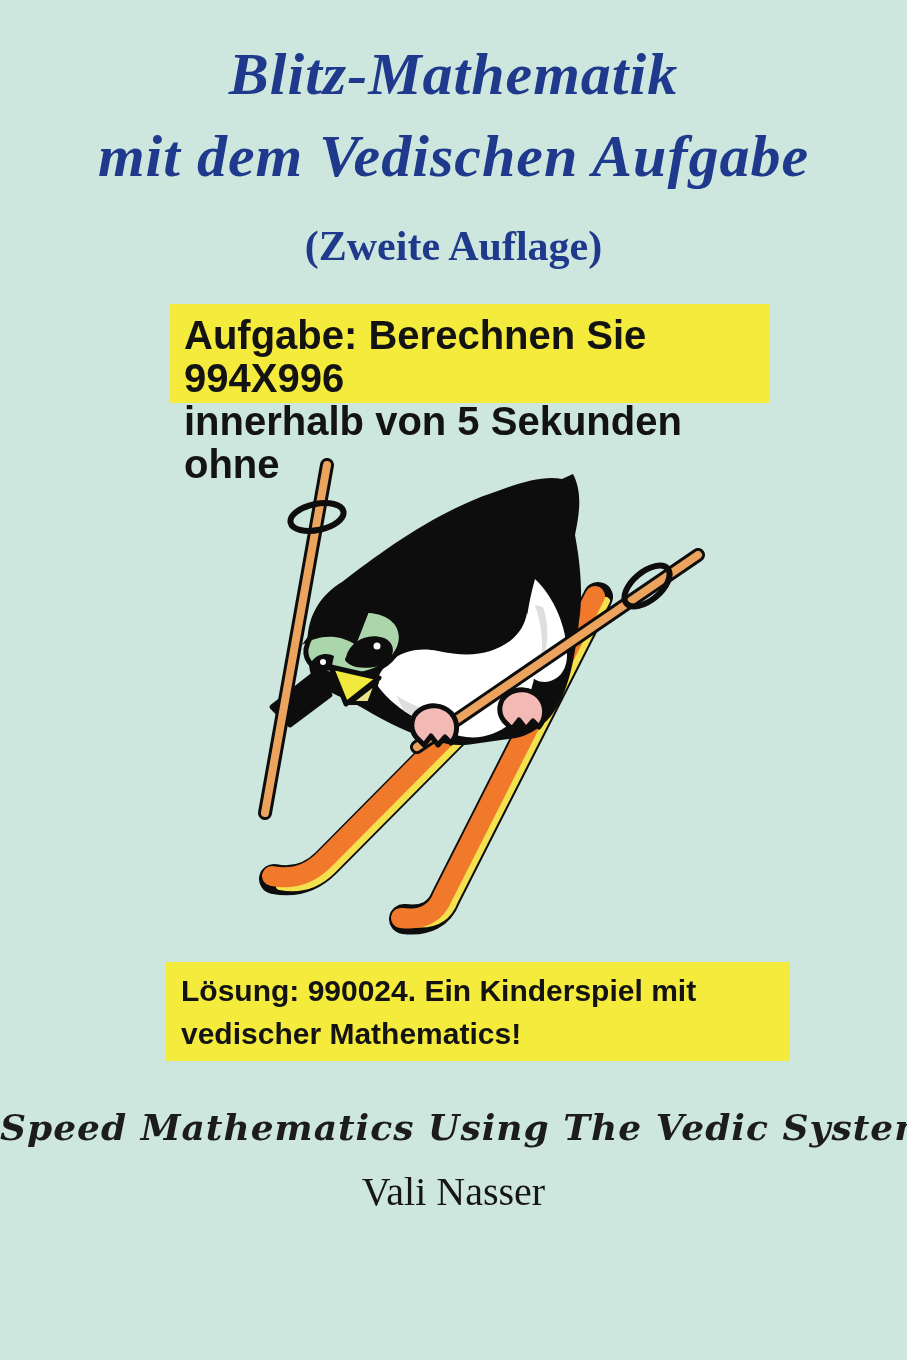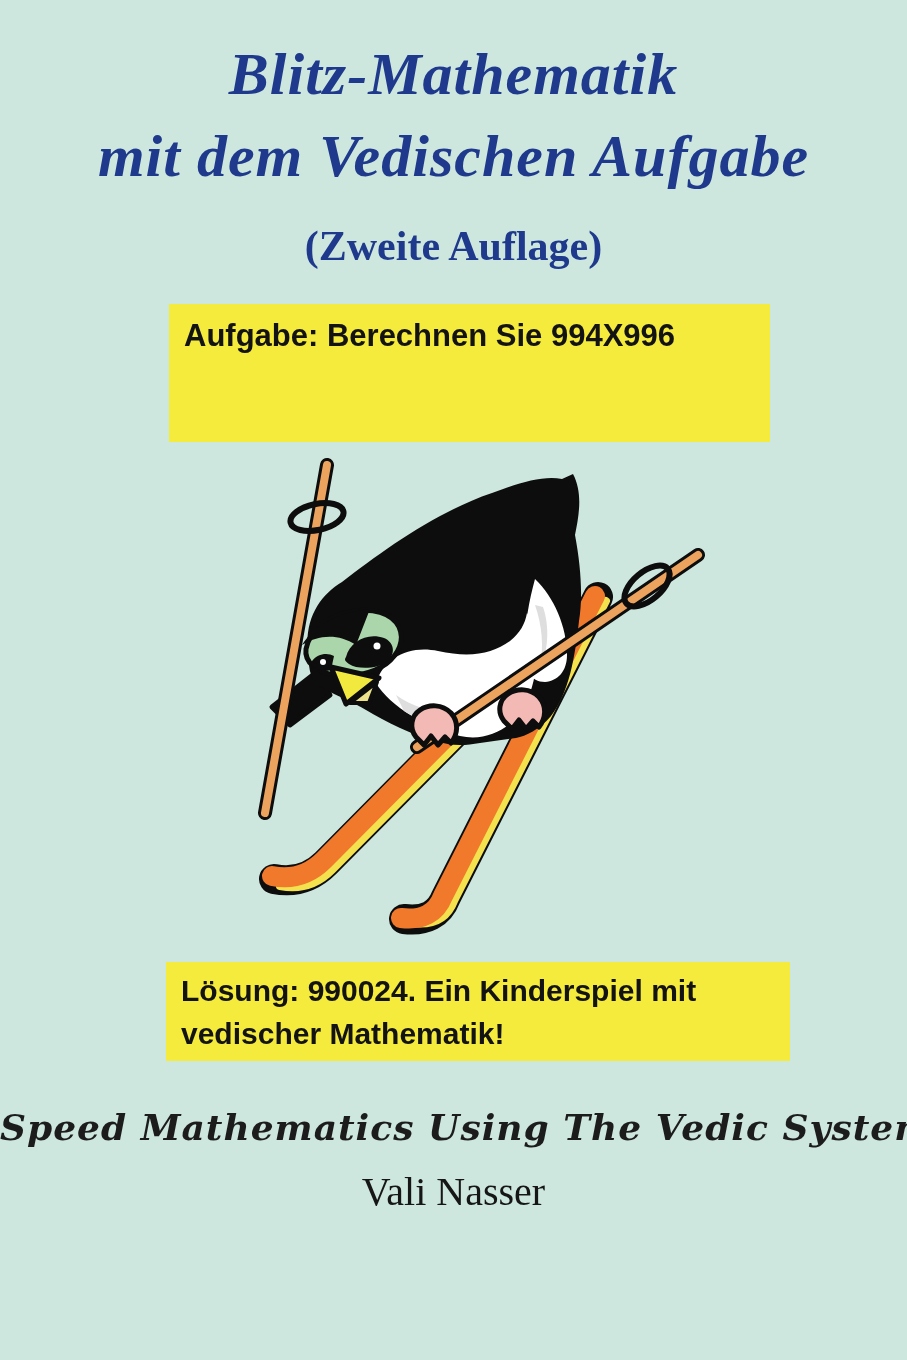--- a/index.html
+++ b/index.html
@@ -23,22 +23,22 @@
   .title2{top:122px;}
   .edition{
     top:222px; font-family:"Liberation Serif", serif; font-weight:700;
     font-size:42px; color:var(--navy);
   }
   .ybox{
     background:var(--yellow); color:var(--txt); box-sizing:border-box;
     font-family:"Liberation Sans", sans-serif; font-weight:700;
   }
   .box1{
-    left:169px; top:304px; width:601px; height:138px;
-    padding:10px 12px 0 15px; font-size:31px; line-height:43px;
+    left:169px; top:304px; width:601px; height:99px;
+    padding:10px 12px 0 15px; font-size:40px; line-height:43px;
   }
   .box2{
     left:166px; top:962px; width:624px; height:99px;
     padding:7px 0 10px 15px; font-size:30px; line-height:43px;
   }
   .penguin-wrap{left:230px; top:455px; width:480px; height:480px;}
   .subtitle{
     top:1106px; font-family:"DejaVu Serif", serif; font-style:italic; font-weight:700;
     font-size:36px; color:#1c1c1c; letter-spacing:1px; white-space:nowrap;
   }
@@ -64,20 +64,21 @@
 
 <div class="cover">
 
   <h1 class="abs center title title1">Blitz-Mathematik</h1>
   <h1 class="abs center title title2">mit dem Vedischen Aufgabe</h1>
 
   <div class="abs center edition">(Zweite Auflage)</div>
 
   <div class="abs ybox box1">
     <div>Aufgabe: Berechnen Sie 994X996</div>
+    <div>innerhalb von 5 Sekunden ohne</div>
   </div>
 
   <div class="abs penguin-wrap">
     <svg viewBox="0 0 480 480" width="480" height="480">
 
       <path class="ink" d="M88,216 L42,252 L60,270 L100,240 Z" stroke="#0d0d0d" stroke-width="5" stroke-linejoin="round"></path>
 
       <g>
         <line x1="97" y1="10" x2="35" y2="358" class="s-ink" stroke-width="14" stroke-linecap="round"></line>
         <line x1="97" y1="10" x2="35" y2="358" class="pole" stroke-width="8" stroke-linecap="round"></line>
@@ -161,20 +162,20 @@
         C181,261 179,273 186,282
         L194,290 L201,281 L208,290 L215,282 L221,288
         C228,279 229,267 221,258
         C212,249 199,249 190,255 Z" stroke="#0d0d0d" stroke-width="5" stroke-linejoin="round"></path>
       <use href="#footF" transform="translate(88,-16)"></use>
     </svg>
   </div>
 
   <div class="abs ybox box2">
     <div>Lösung: 990024. Ein Kinderspiel mit</div>
-    <div>vedischer Mathematik!</div>
+    <div>vedischer Mathematics!</div>
   </div>
 
   <div class="abs center subtitle">Speed Mathematics Using The Vedic System</div>
 
   <div class="abs center author">Vali Nasser</div>
 
 </div>
 
 </body></html>

